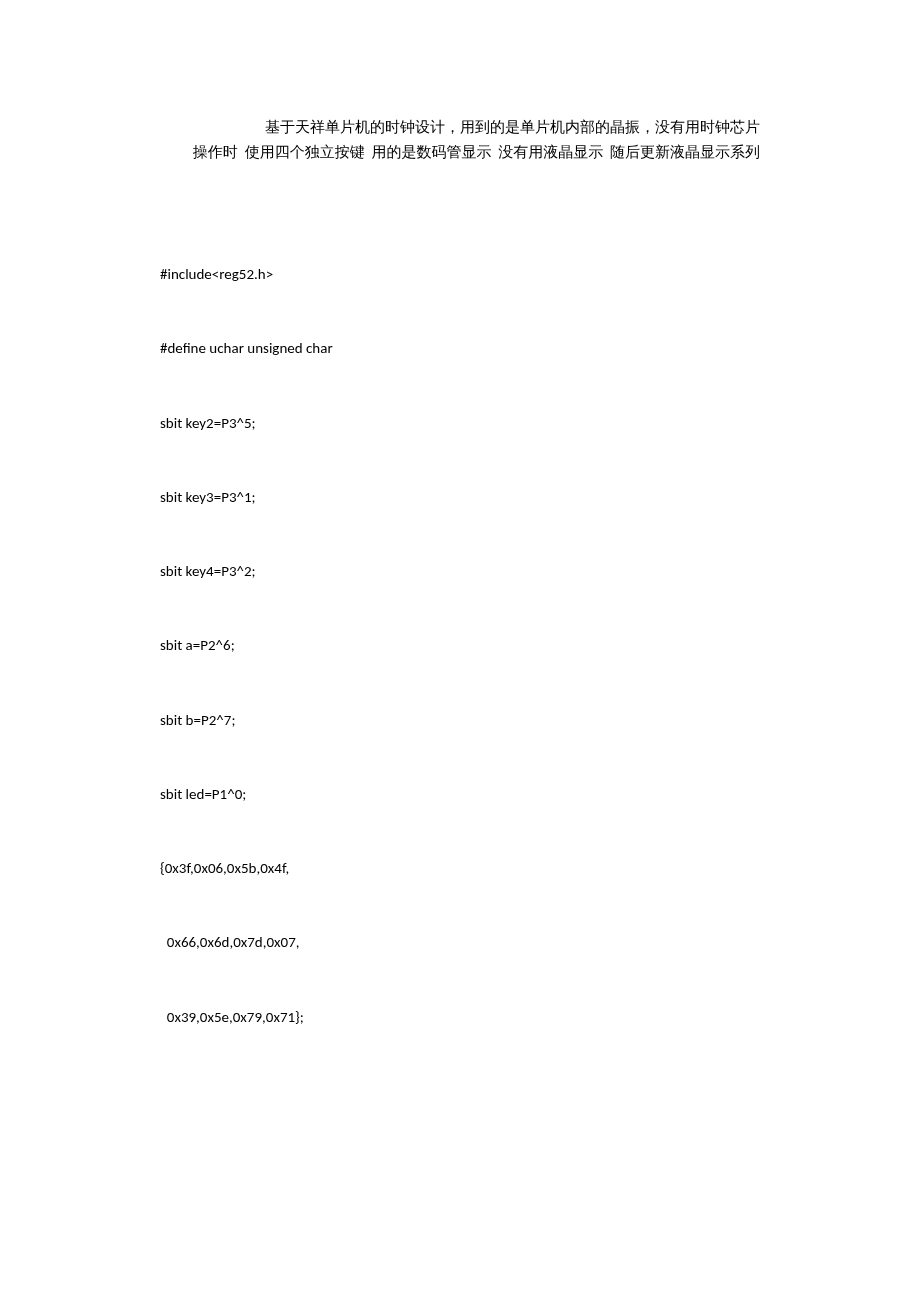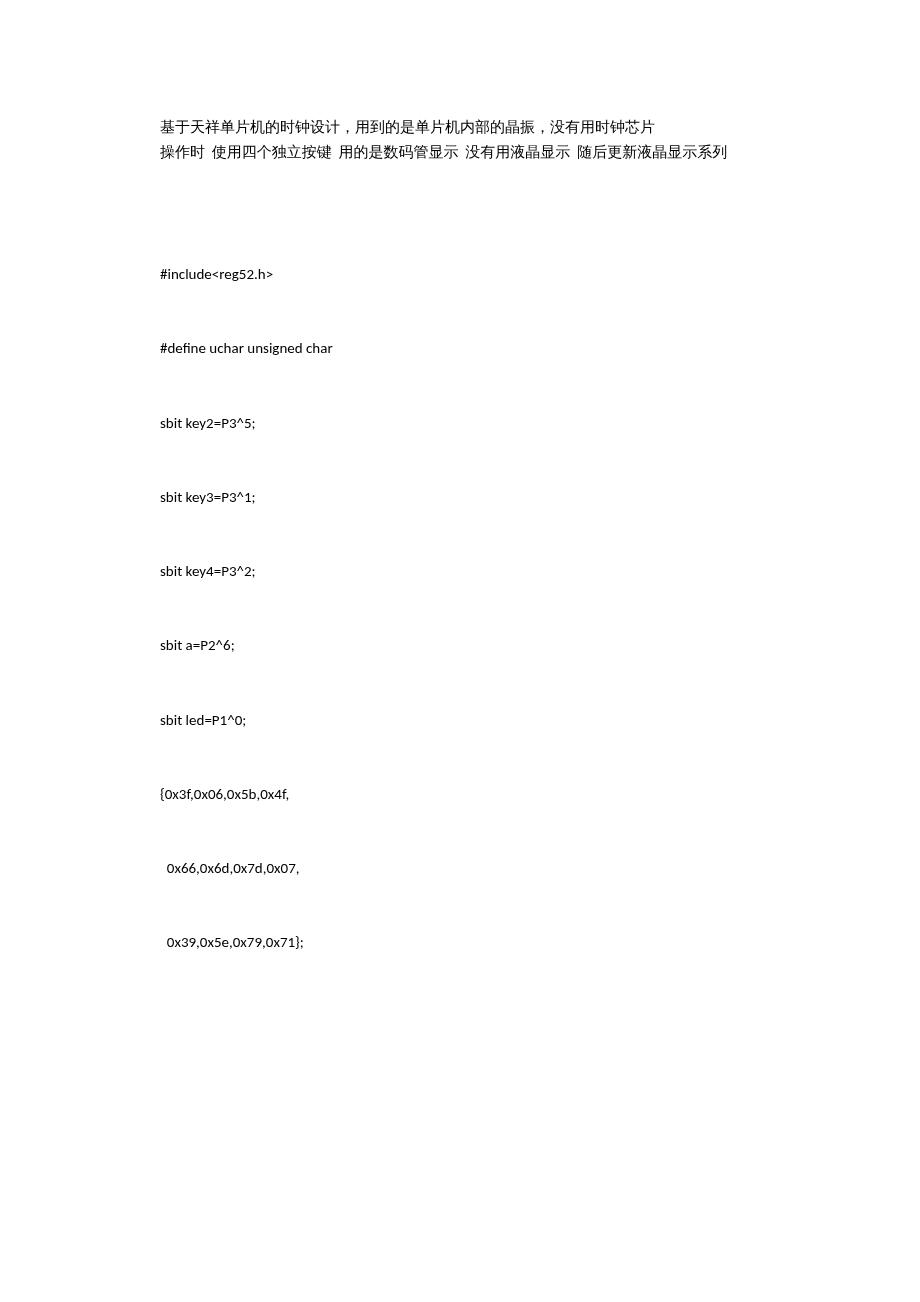--- a/index.html
+++ b/index.html
@@ -12,20 +12,21 @@
     color: #000000;
   }
   .page {
     width: 920px;
     min-height: 1302px;
     padding: 115px 160px 60px 160px;
     box-sizing: border-box;
   }
   .desc {
     margin-bottom: 48px;
+    text-align: right;
   }
   .desc-line {
     white-space: pre;
   }
   .code {
     white-space: pre;
     font-family: "Calibri", "Segoe UI", sans-serif;
   }
 </style>
 </head>
@@ -38,20 +39,21 @@
     <div class="desc-line">操作时  使用四个独立按键  用的是数码管显示  没有用液晶显示  随后更新液晶显示系列</div>
   </div>
 
   <div class="code">
     <div>#include&lt;reg52.h&gt;</div>
     <div>#define uchar unsigned char</div>
     <div>sbit key2=P3^5;</div>
     <div>sbit key3=P3^1;</div>
     <div>sbit key4=P3^2;</div>
     <div>sbit a=P2^6;</div>
+    <div>sbit b=P2^7;</div>
     <div>sbit led=P1^0;</div>
     <div>{0x3f,0x06,0x5b,0x4f,</div>
     <div>  0x66,0x6d,0x7d,0x07,</div>
     <div>  0x39,0x5e,0x79,0x71};</div>
     
     
     
     
     
     

